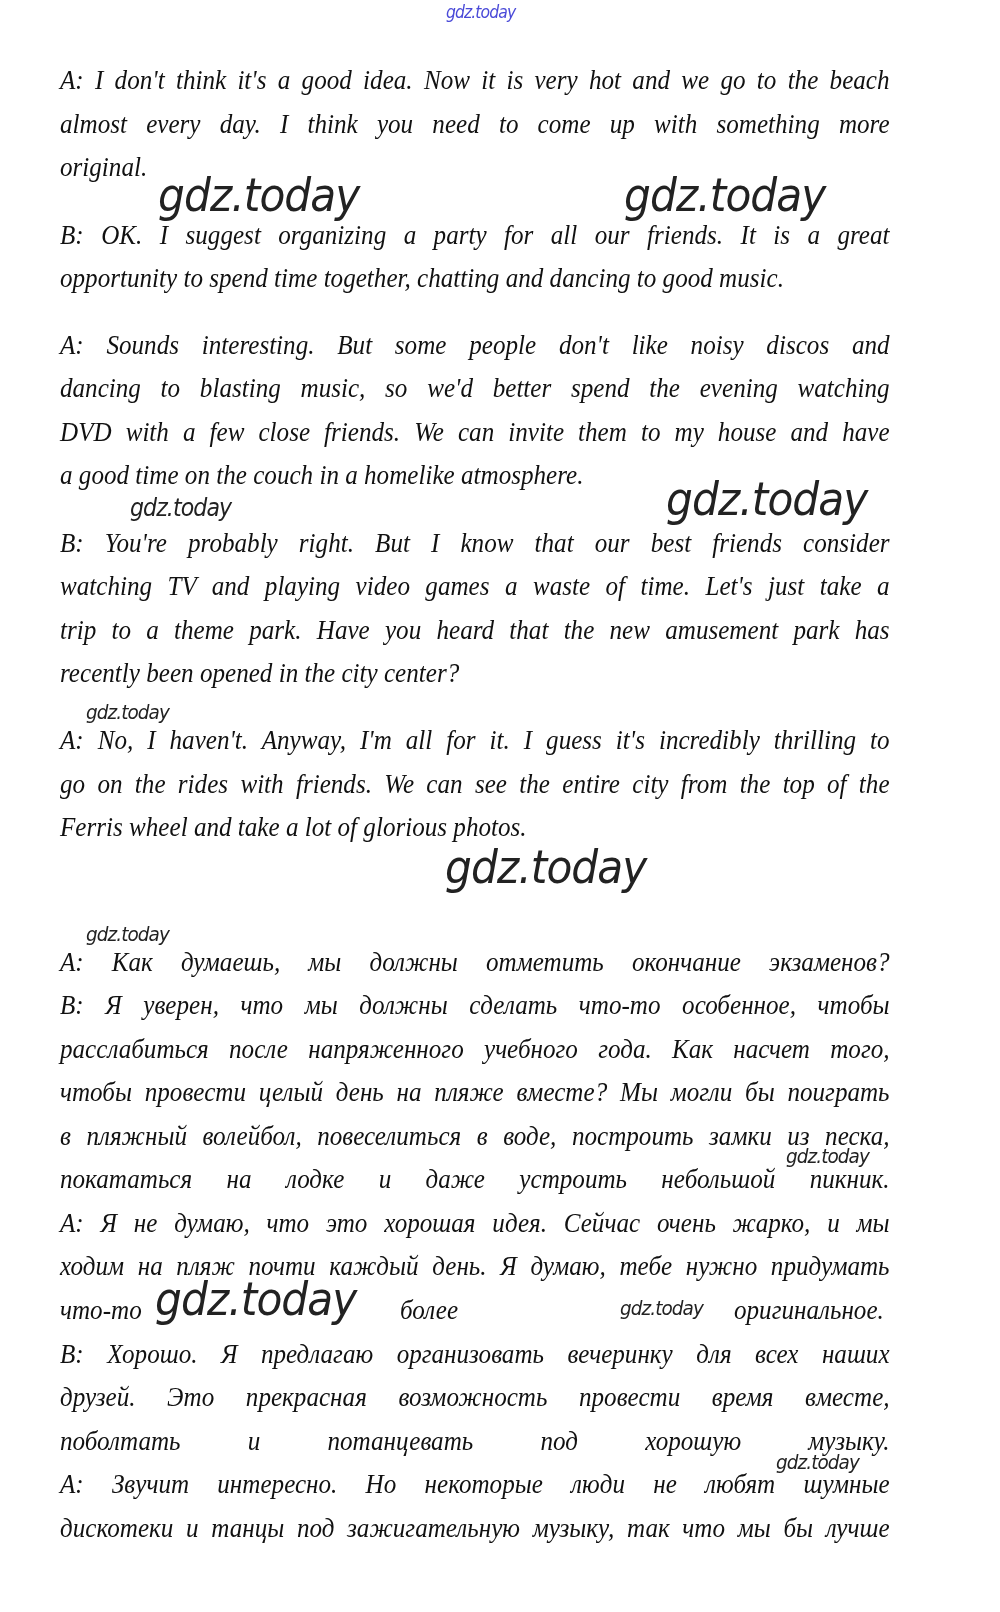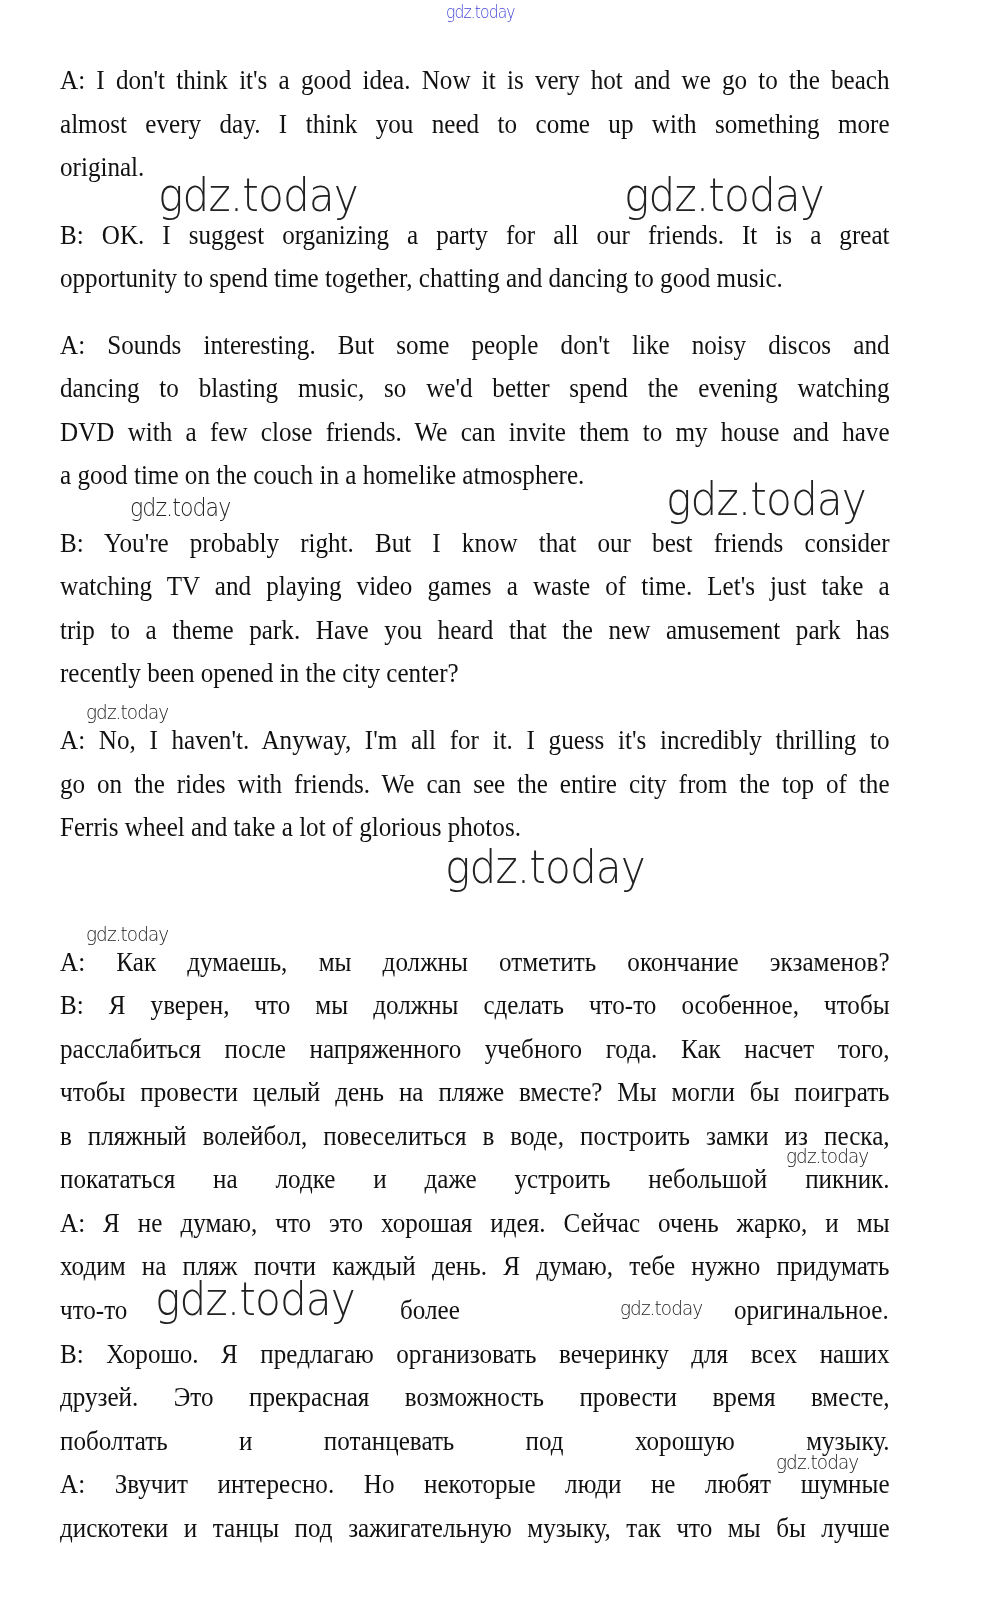--- a/index.html
+++ b/index.html
@@ -1,17 +1,17 @@
 <!DOCTYPE html>
 <html><head>
   <meta charset="utf-8">
   <style>
     html, body { margin: 0; padding: 0; background: #ffffff; }
     body { width: 1000px; height: 1612px; position: relative; overflow: hidden; }
-    .page { position: absolute; left: 0; top: 0; width: 1000px; height: 1612px; background: #fff; }
+    .page { position: absolute; left: 0; top: 0; width: 1000px; height: 1612px; background: #fff; font-style: italic; }
     .line {
       position: absolute; left: 60px; width: 892px;
       font-family: "Liberation Serif", serif; font-size: 27px; color: #111;
       line-height: 32px; white-space: nowrap;
       transform: scaleX(0.93); transform-origin: left center;
     }
     .line.just { text-align: justify; text-align-last: justify; }
     .wm {
       position: absolute; font-family: "DejaVu Sans", sans-serif; color: #222;
       font-weight: 200; letter-spacing: -1px; white-space: nowrap;

